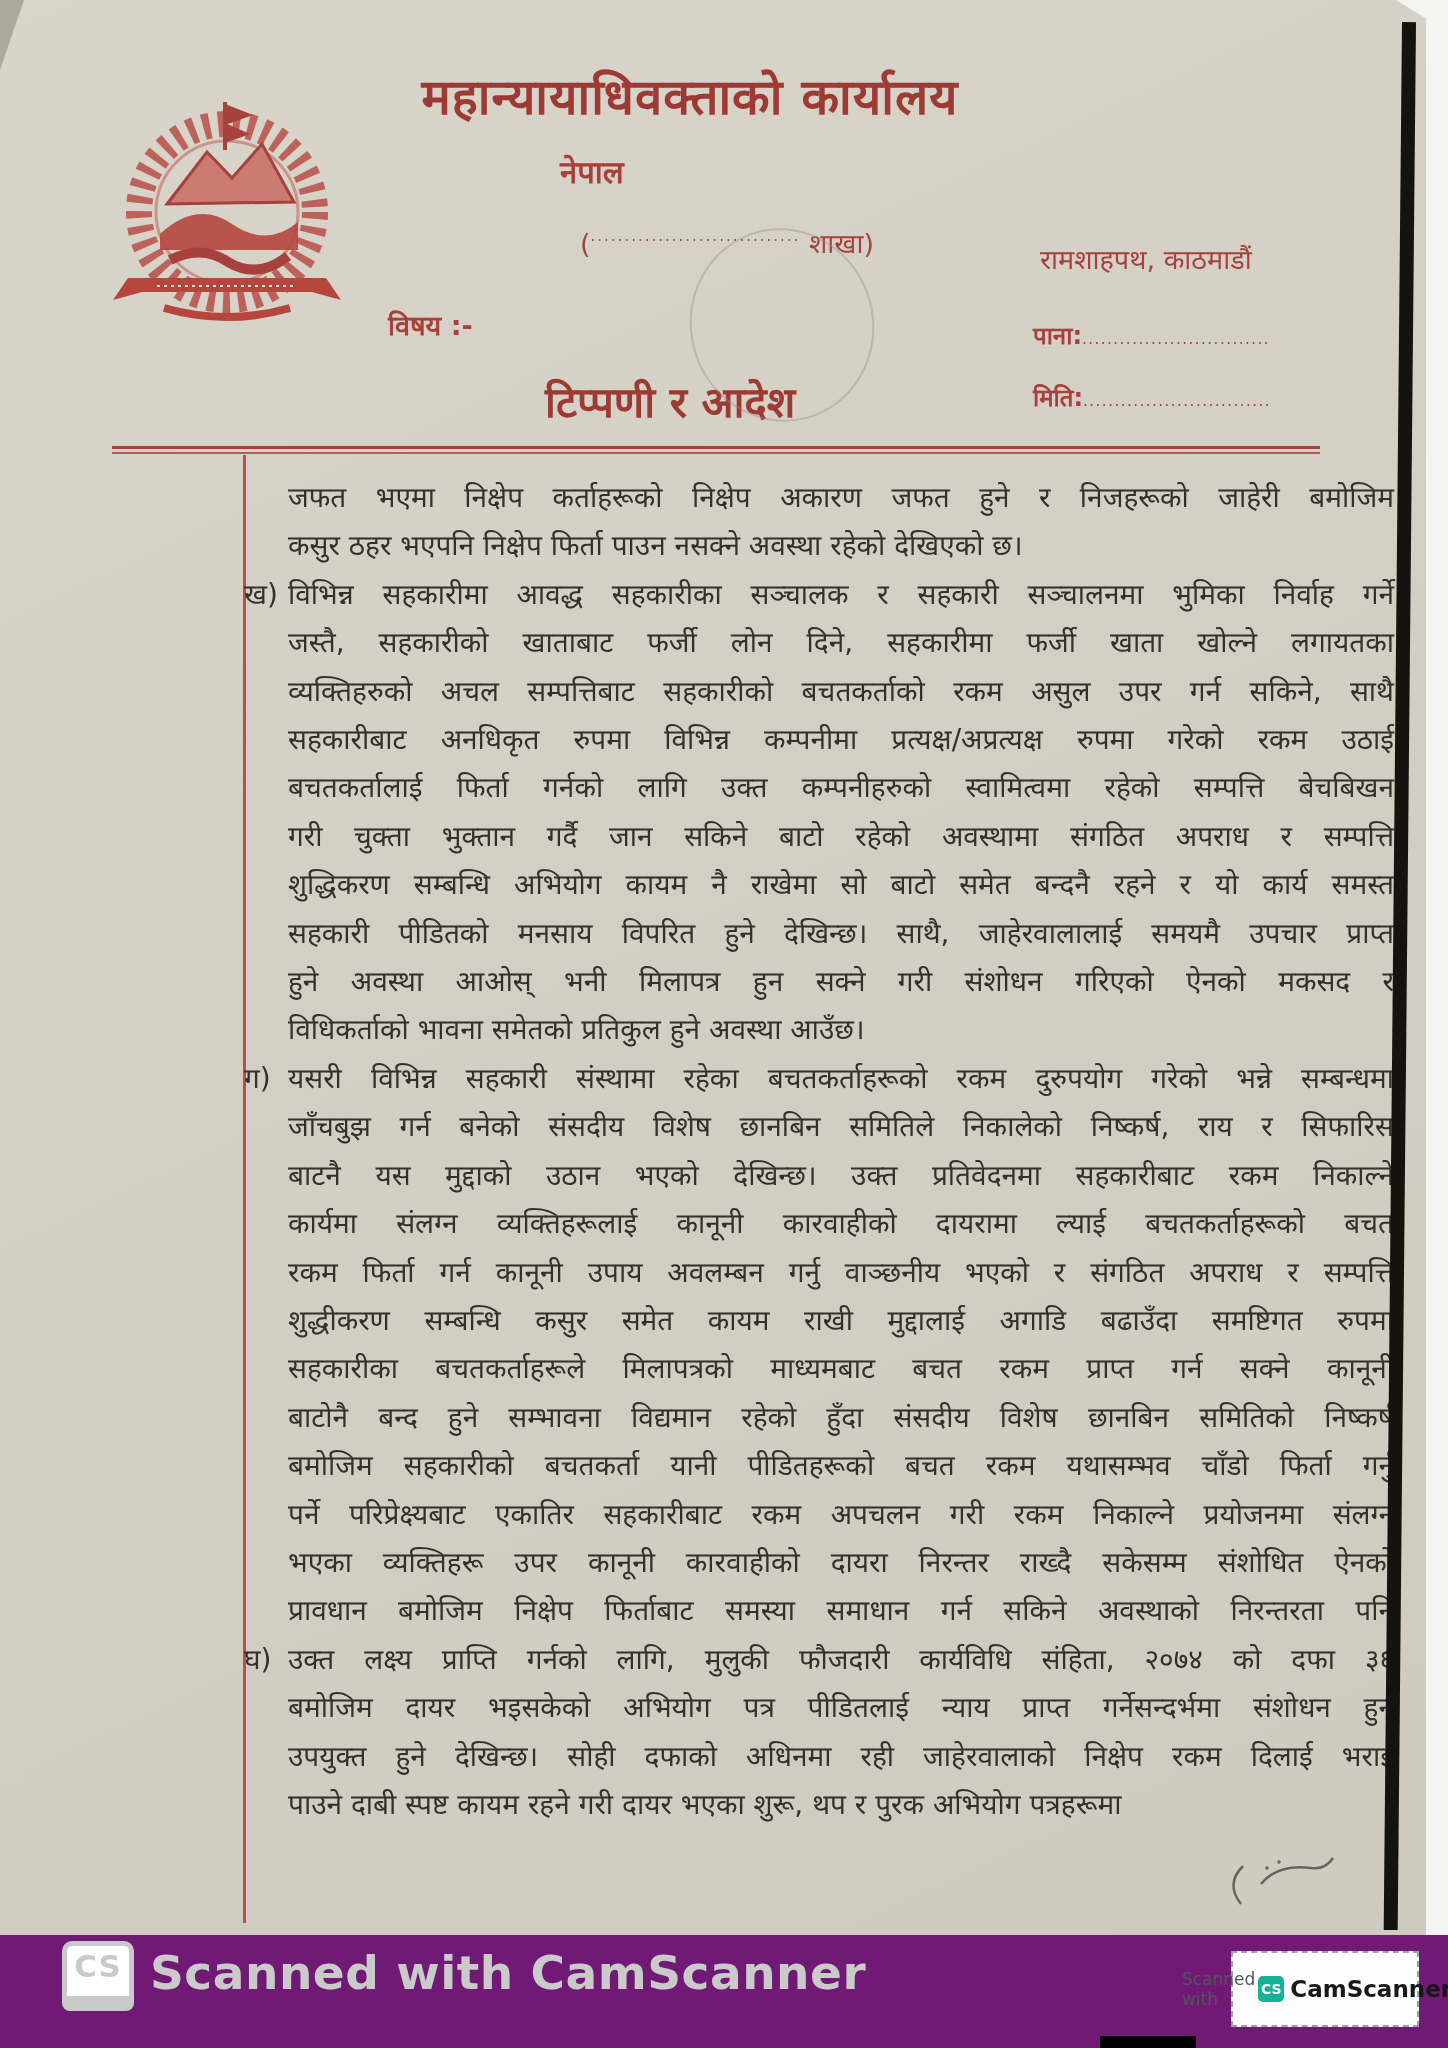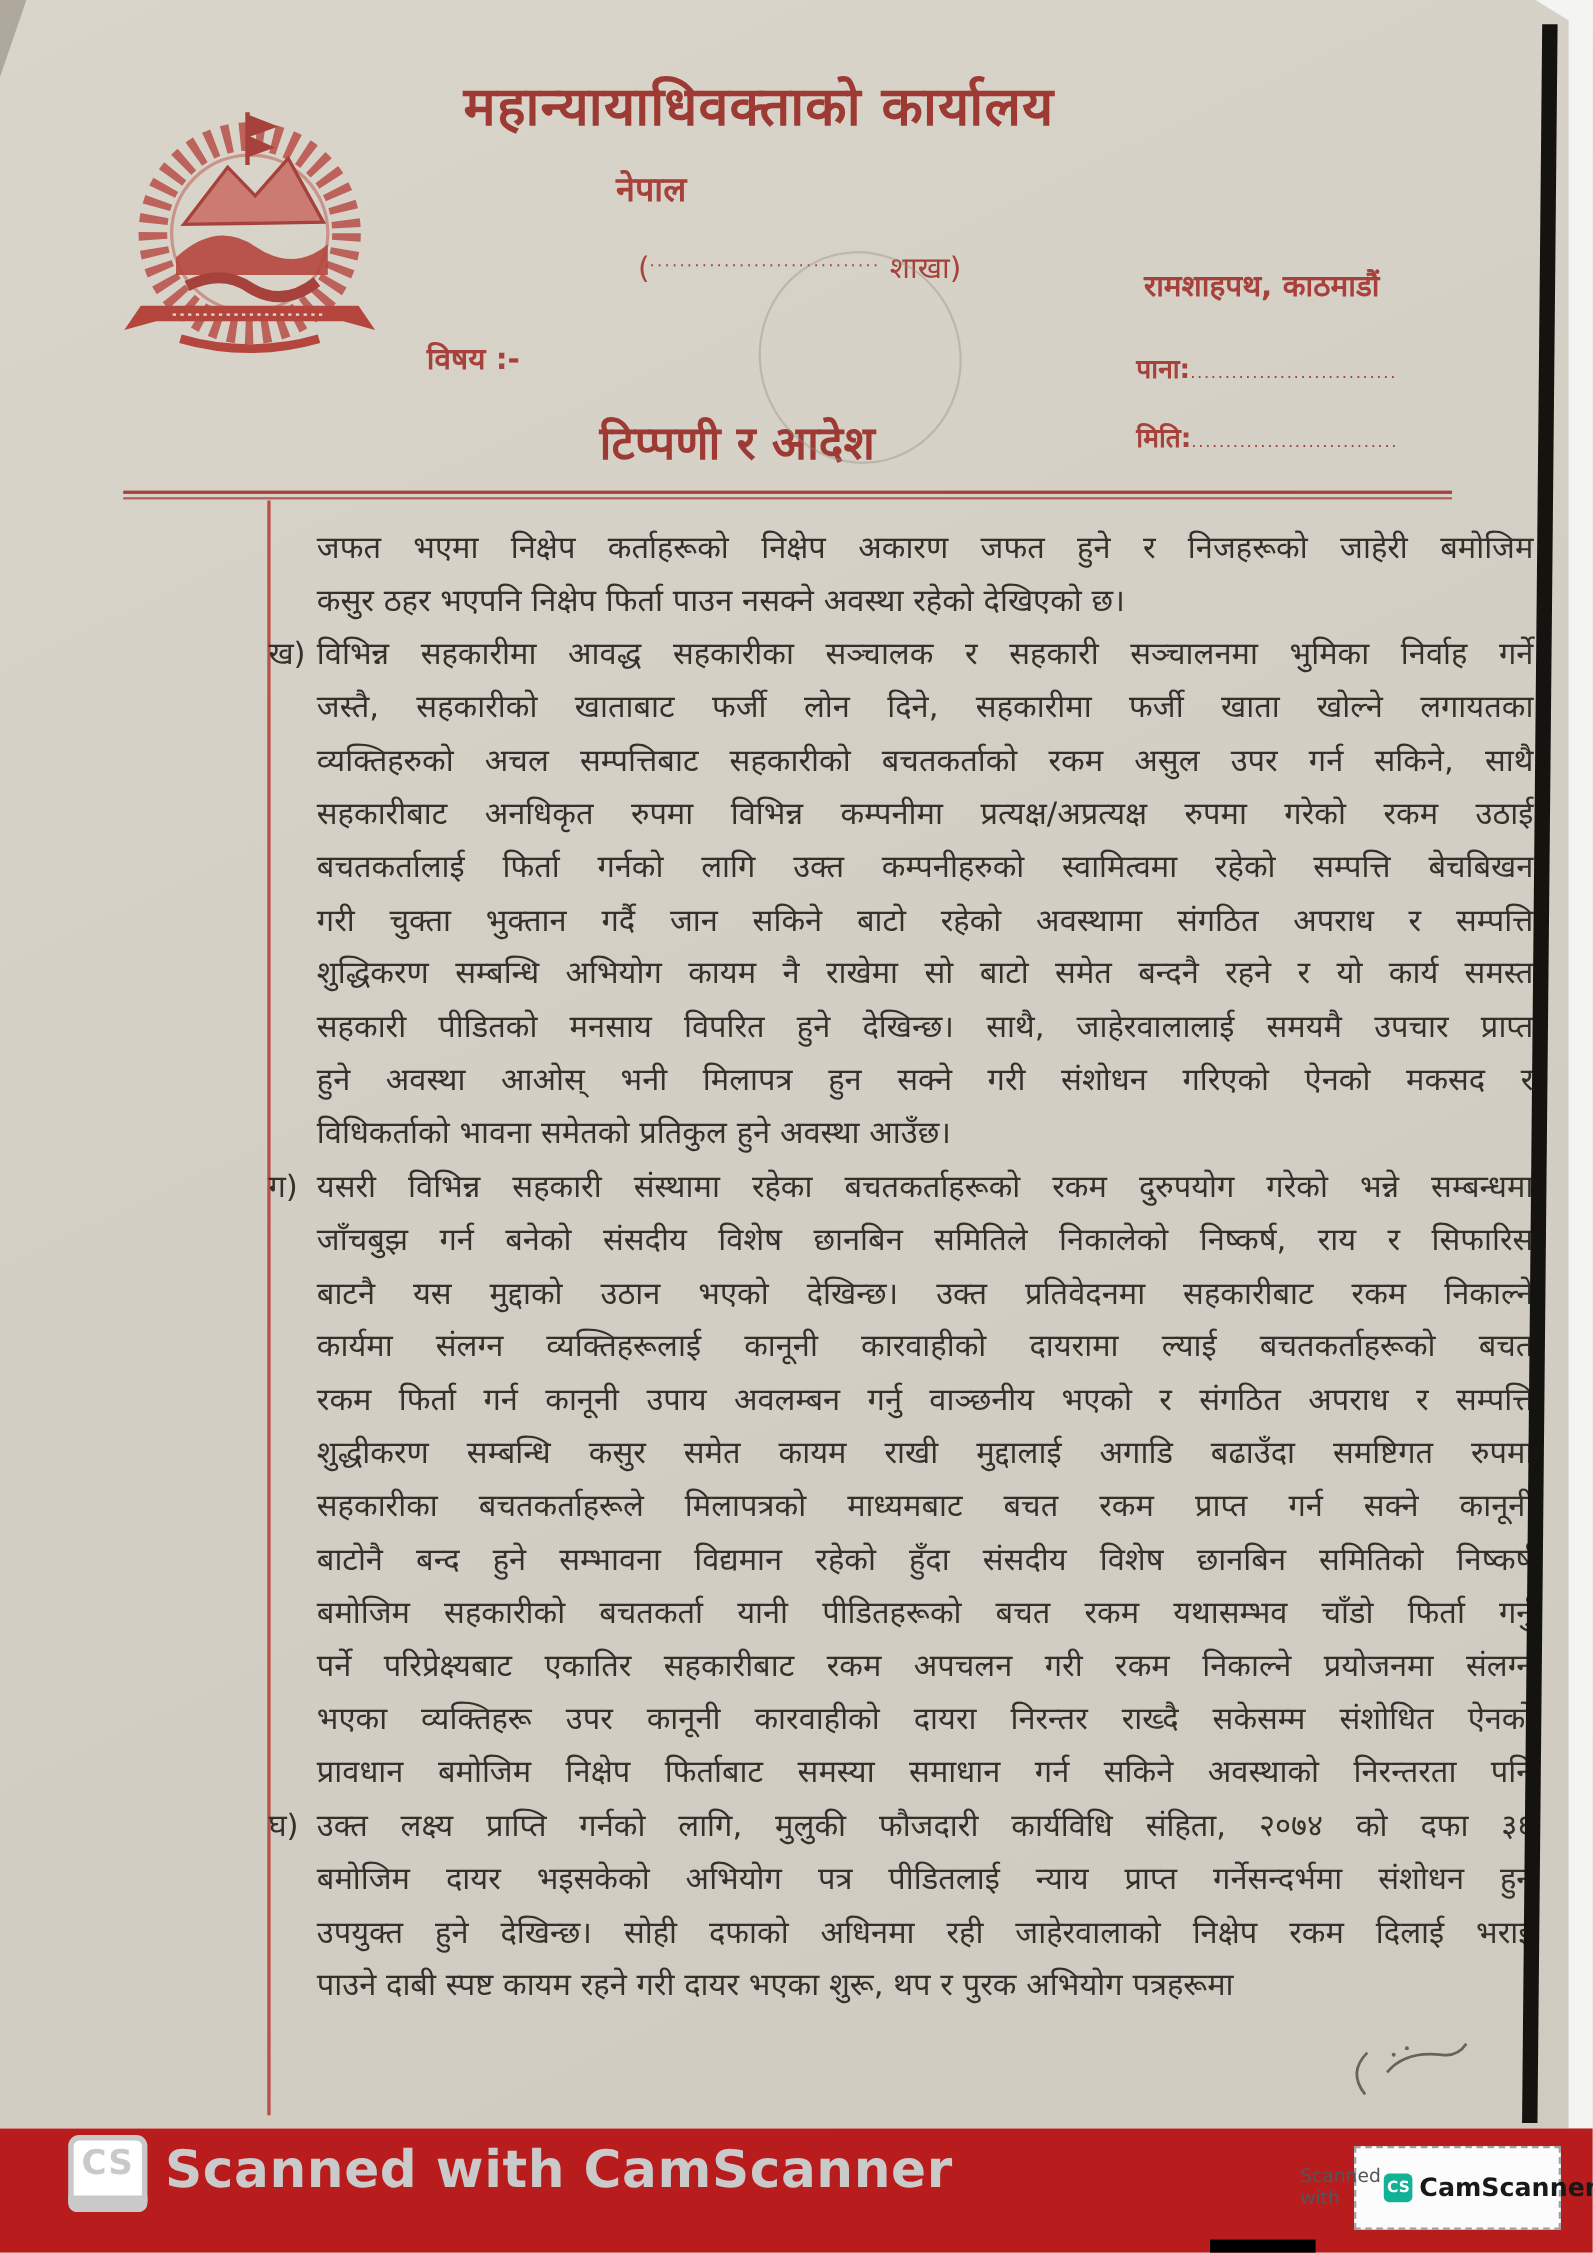--- a/index.html
+++ b/index.html
@@ -18,21 +18,21 @@
               transform:rotate(0.55deg);transform-origin:top left;}
   .right-white{position:absolute;left:1426px;top:0;width:22px;height:1935px;background:#f4f4f2;}
 
   
   .office-title{position:absolute;left:255px;top:62px;width:870px;text-align:center;
                 font-size:49px;font-weight:bold;color:#9e3a34;letter-spacing:1px;white-space:nowrap;}
   .country{position:absolute;left:560px;top:150px;width:260px;text-align:left;
            font-size:31px;font-weight:bold;color:#a6413b;}
   .branch-line{position:absolute;left:580px;top:224px;font-size:27px;color:#a6413b;font-weight:normal;white-space:nowrap;}
   .branch-line .dots{font-size:15px;letter-spacing:2px;vertical-align:7px;}
-  .address{position:absolute;left:1040px;top:240px;font-size:27px;font-weight:bold;color:#a6413b;white-space:nowrap;}
+  .address{position:absolute;left:1040px;top:240px;font-size:27px;font-weight:normal;color:#a6413b;white-space:nowrap;}
   .subject{position:absolute;left:388px;top:306px;font-size:27px;font-weight:bold;color:#a6413b;}
   .field-line{position:absolute;left:1033px;width:300px;font-size:24px;font-weight:bold;color:#a6413b;white-space:nowrap;}
   .field-line .leader{font-size:15px;letter-spacing:1.5px;font-weight:normal;}
   .page-field{top:318px;}
   .date-field{top:380px;}
   .doc-heading{position:absolute;left:545px;top:372px;width:370px;text-align:left;
                font-size:42px;font-weight:bold;color:#9e3a34;white-space:nowrap;}
   .rule1{position:absolute;left:112px;top:446px;width:1208px;height:3px;background:#a6413b;}
   .rule2{position:absolute;left:112px;top:452px;width:1208px;height:2px;background:#a6413b;opacity:.8;}
   .stamp-ghost{position:absolute;left:690px;top:228px;width:180px;height:190px;border:2px solid rgba(150,140,124,.38);
@@ -47,21 +47,21 @@
              line-height:48.4px;color:#34312c;}
   .para{position:relative;margin:0;}
   .para .marker{position:absolute;left:-44px;top:0;}
   .line{text-align:justify;text-align-last:justify;white-space:normal;}
   .line.last{text-align-last:left;}
 
   
   .squiggle{position:absolute;left:1215px;top:1832px;}
 
   
-  .footer{position:absolute;left:0;top:1935px;width:1448px;height:113px;background:#b91c1c;}
+  .footer{position:absolute;left:0;top:1935px;width:1448px;height:113px;background:#701a75;}
   .cs-logo{position:absolute;left:62px;top:6px;width:62px;height:60px;border:5px solid #c9c9c9;
            border-radius:10px;background:#fff;}
   .cs-logo .cs-text{position:absolute;left:0;top:2px;width:100%;text-align:center;
                     font-size:31px;font-weight:bold;color:#c9c9c9;letter-spacing:1px;}
   .cs-logo .cs-base{position:absolute;left:-5px;bottom:-5px;width:calc(100% + 10px);height:15px;
                     background:#c9c9c9;border-radius:0 0 8px 8px;}
   .wm-text{position:absolute;left:150px;top:10px;font-size:47px;font-weight:600;color:#cacaca;
            letter-spacing:.5px;white-space:nowrap;}
   .scan-badge{position:absolute;left:1231px;top:16px;width:184px;height:72px;border:2px dashed #9aa0a5;
               background:#fcfcfc;display:flex;flex-direction:row;align-items:center;justify-content:center;gap:3px;}

